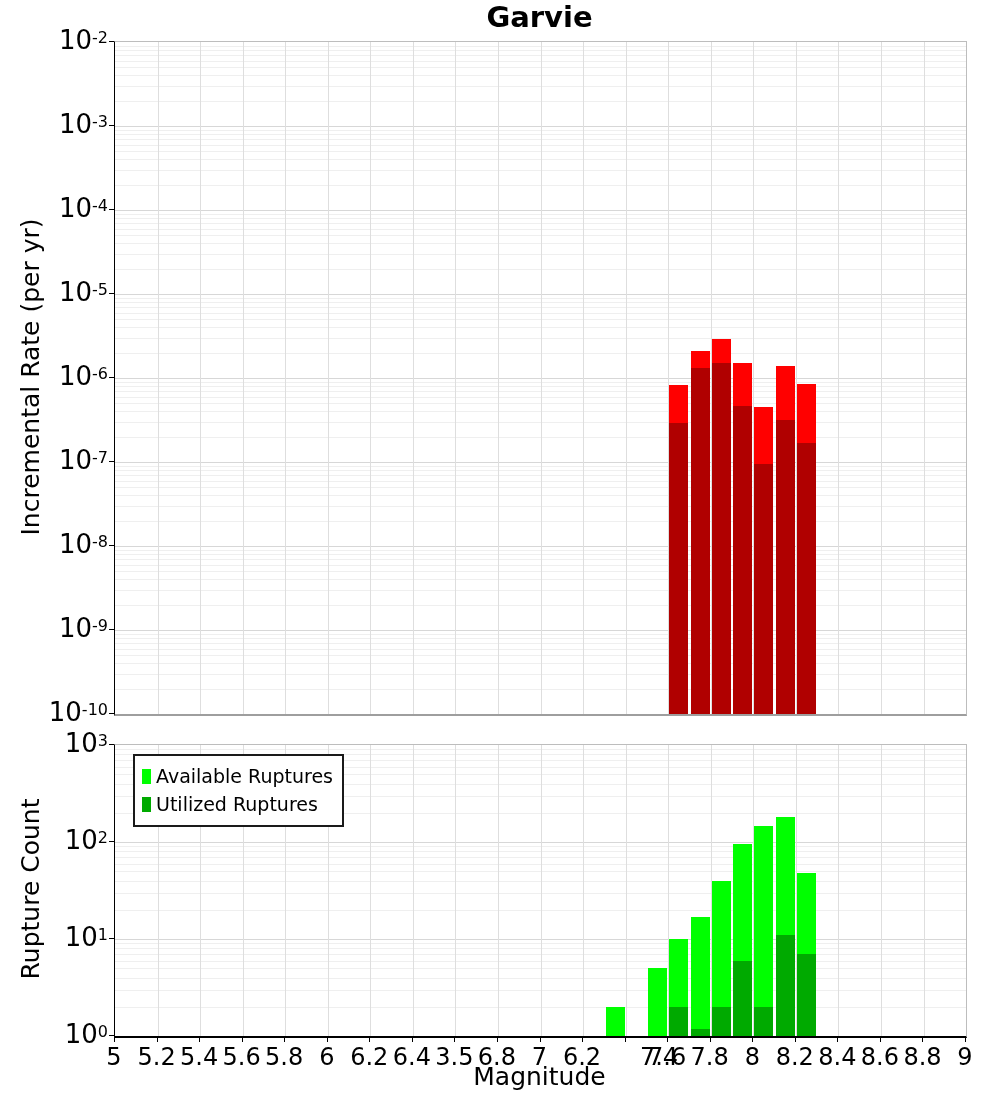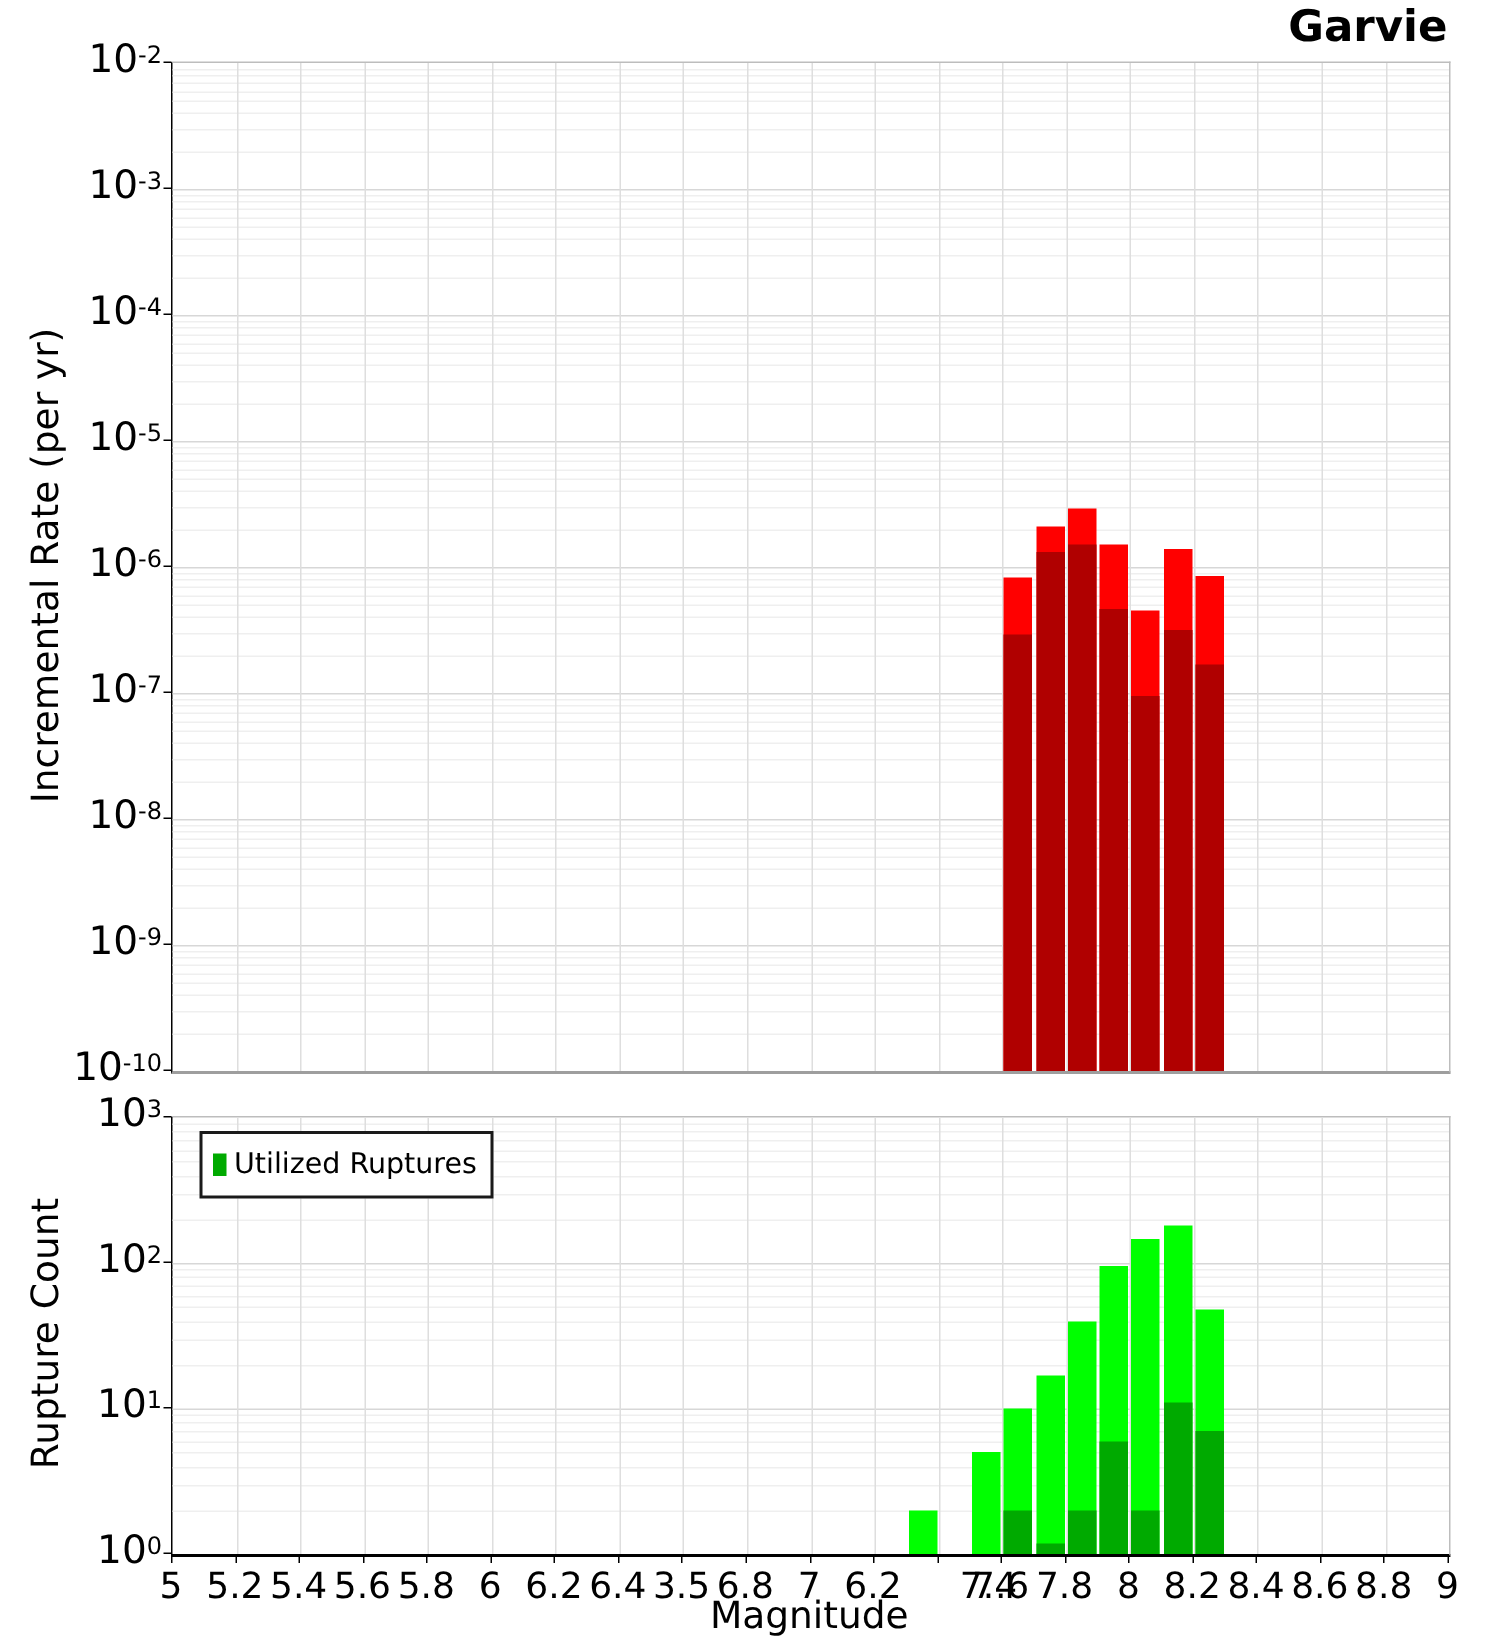--- a/index.html
+++ b/index.html
@@ -13,21 +13,21 @@
           border-left:1px solid #000; box-sizing:content-box; }
   #top-plot   { top:41px;  height:672px; border-bottom:2px solid #9e9e9e; }
   #bottom-plot{ top:744px; height:291px; border-bottom:2px solid #000; }
   .gridline-h { position:absolute; left:0; width:100%; height:1px; }
   .gridline-v { position:absolute; top:0; height:100%; width:1px; }
   .grid-major { background:#d7d7d7; }
   .grid-minor { background:#efefef; }
   .grid-vert  { background:#dedede; }
   .bar { position:absolute; }
   #chart-title { position:absolute; left:114px; top:0px; width:851px;
-                 text-align:right; font-size:29px; font-weight:bold; }
+                 text-align:center; font-size:29px; font-weight:bold; }
   .ylab { position:absolute; font-size:25px; white-space:nowrap;
           transform:translate(-50%,-50%) rotate(-90deg); }
   #xlabel { position:absolute; left:114px; top:1062px; width:851px;
             text-align:center; font-size:25px; }
   .ytick { position:absolute; right:892px; transform:translateY(-54%);
            font-size:26px; white-space:nowrap; line-height:1; }
   .ytick sup { font-size:16px; vertical-align:6px; letter-spacing:0; }
   .xtick { position:absolute; top:1043px; transform:translateX(-50%);
            font-size:24px; white-space:nowrap; }
   .tickmark-y { position:absolute; width:5px; height:1px; background:#000; left:109px; }
@@ -219,20 +219,24 @@
       <div class="bar" style="background: rgb(0, 170, 0); left: 596.8px; width: 19px; top: 261.8px; height: 29.2px; z-index: 2;"></div>
       <div class="bar" style="background: rgb(0, 170, 0); left: 618.1px; width: 19px; top: 215.5px; height: 75.5px; z-index: 2;"></div>
       <div class="bar" style="background: rgb(0, 170, 0); left: 639.4px; width: 19px; top: 261.8px; height: 29.2px; z-index: 2;"></div>
       <div class="bar" style="background: rgb(0, 170, 0); left: 660.7px; width: 19px; top: 190px; height: 101px; z-index: 2;"></div>
       <div class="bar" style="background: rgb(0, 170, 0); left: 681.9px; width: 19px; top: 209px; height: 82px; z-index: 2;"></div>
     </div>
 
 
   <div class="legend" id="legend-count">
     <div class="legend-item">
+      <span class="swatch" id="sw-available" style="background: rgb(0, 255, 0);"></span>
+      <span class="lbl">Available Ruptures</span>
+    </div>
+    <div class="legend-item">
       <span class="swatch" id="sw-utilized" style="background: rgb(0, 170, 0);"></span>
       <span class="lbl">Utilized Ruptures</span>
     </div>
   </div>
 
 <div class="ytick" style="top: 41px; text-align: center;">10<sup>-2</sup></div>
     <div class="tickmark-y" style="top: 41px;"></div>
     <div class="ytick" style="top: 125px; margin-left: 44px;">10<sup>-3</sup></div>
     <div class="tickmark-y" style="top: 125px;"></div>
     <div class="ytick" style="top: 209px;">10<sup>-4</sup></div>

